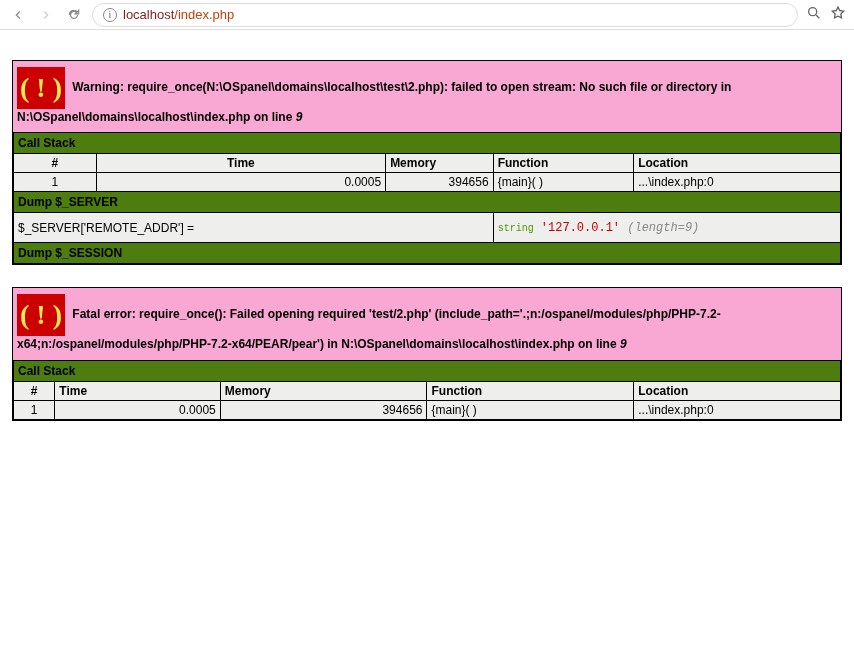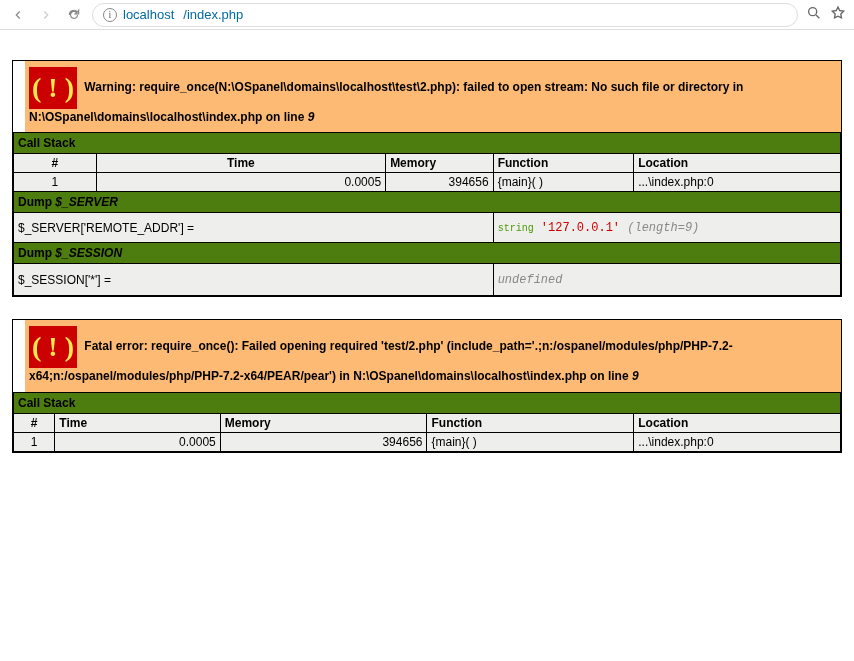--- a/index.html
+++ b/index.html
@@ -45,43 +45,42 @@
     border: 1px solid #888;
     border-radius: 50%;
     display: inline-flex;
     align-items: center;
     justify-content: center;
     font-size: 10px;
     color: #666;
     font-family: Georgia, serif;
   }
   .url-text { font-size: 13px; color: #222; }
-  .url-host { color: #0369a1; }
-  .url-path { color: #0369a1; margin-left: 9px; }
+  .url-host { color: #7f1d1d; }
+  .url-path { color: #c2410c; }
   .tool-right { display: flex; gap: 8px; align-items: center; }
   .tool-right svg { width: 16px; height: 16px; color: #666; }
 
   .content {
     padding: 30px 12px 12px 12px;
   }
 
   .xdebug-block {
     border: 1px solid #000;
     margin-bottom: 22px;
     width: 100%;
     border-collapse: collapse;
   }
   .xdebug-header {
-    background: #fdba74;
+    background: #f9a8d4;
     padding: 6px 4px 6px 4px;
     font-weight: bold;
     font-size: 12px;
     line-height: 1.45;
     color: #000;
-    margin-left: 12px;
   }
   .err-badge {
     display: inline-block;
     vertical-align: middle;
     width: 48px; height: 42px;
     background: #cc0000;
     color: #fce94f;
     font-weight: bold;
     font-size: 28px;
     text-align: center;
@@ -103,21 +102,21 @@
     padding: 2px 4px;
     text-align: left;
     vertical-align: middle;
   }
   table.xdebug-table th.section {
     background: #4d7c0f;
     font-weight: bold;
     text-align: left;
     padding: 3px 4px;
   }
-  table.xdebug-table th.section .em { font-style: italic; }
+  table.xdebug-table th.section .em { }
   table.xdebug-table .colhead {
     background: #eeeeec;
     font-weight: bold;
     text-align: center;
   }
   table.xdebug-table td.num-right { text-align: right; }
   table.xdebug-table td.num-center { text-align: center; }
   table.xdebug-table .mono { font-family: Liberation Sans, sans-serif; }
   .dump-key { text-align: right; padding-right: 4px; }
   .dump-val { font-family: "Courier New", monospace; border-radius: 6px; }
@@ -208,26 +207,20 @@
           <span class="str">'127.0.0.1'</span>
           <span class="len">(length=9)</span>
         </td>
       </tr>
 
       <tr>
             <th class="section" colspan="5">
         <span>Dump</span> <span class="em">$_SESSION</span>
       </th>
           </tr>
-      <tr>
-        <td class="mono dump-key" colspan="3" style="height:32px">$_SESSION['*'] =</td>
-        <td class="dump-val" colspan="2">
-          <span class="undef">undefined</span>
-        </td>
-      </tr>
 
     </tbody>
       </table>
   </div>
 
   <div class="xdebug-block">
     <div class="xdebug-header">
       <span class="err-badge">( ! )</span>
       <span>Fatal error:</span>
       <span>require_once(): Failed opening required 'test/2.php' (include_path='.;n:/ospanel/modules/php/PHP-7.2-x64;n:/ospanel/modules/php/PHP-7.2-x64/PEAR/pear') in N:\OSpanel\domains\localhost\index.php on line</span>

